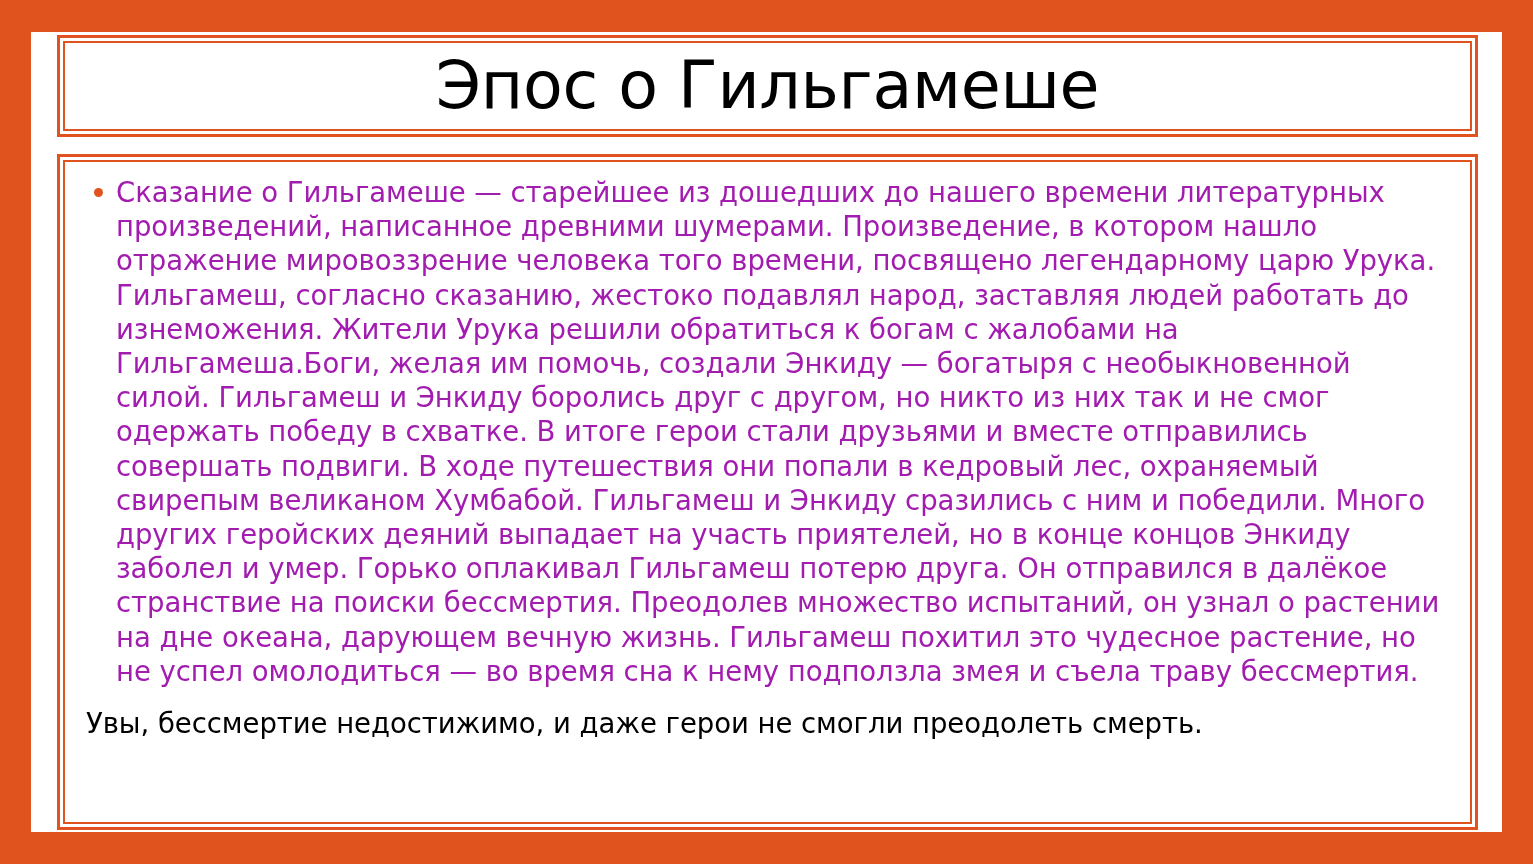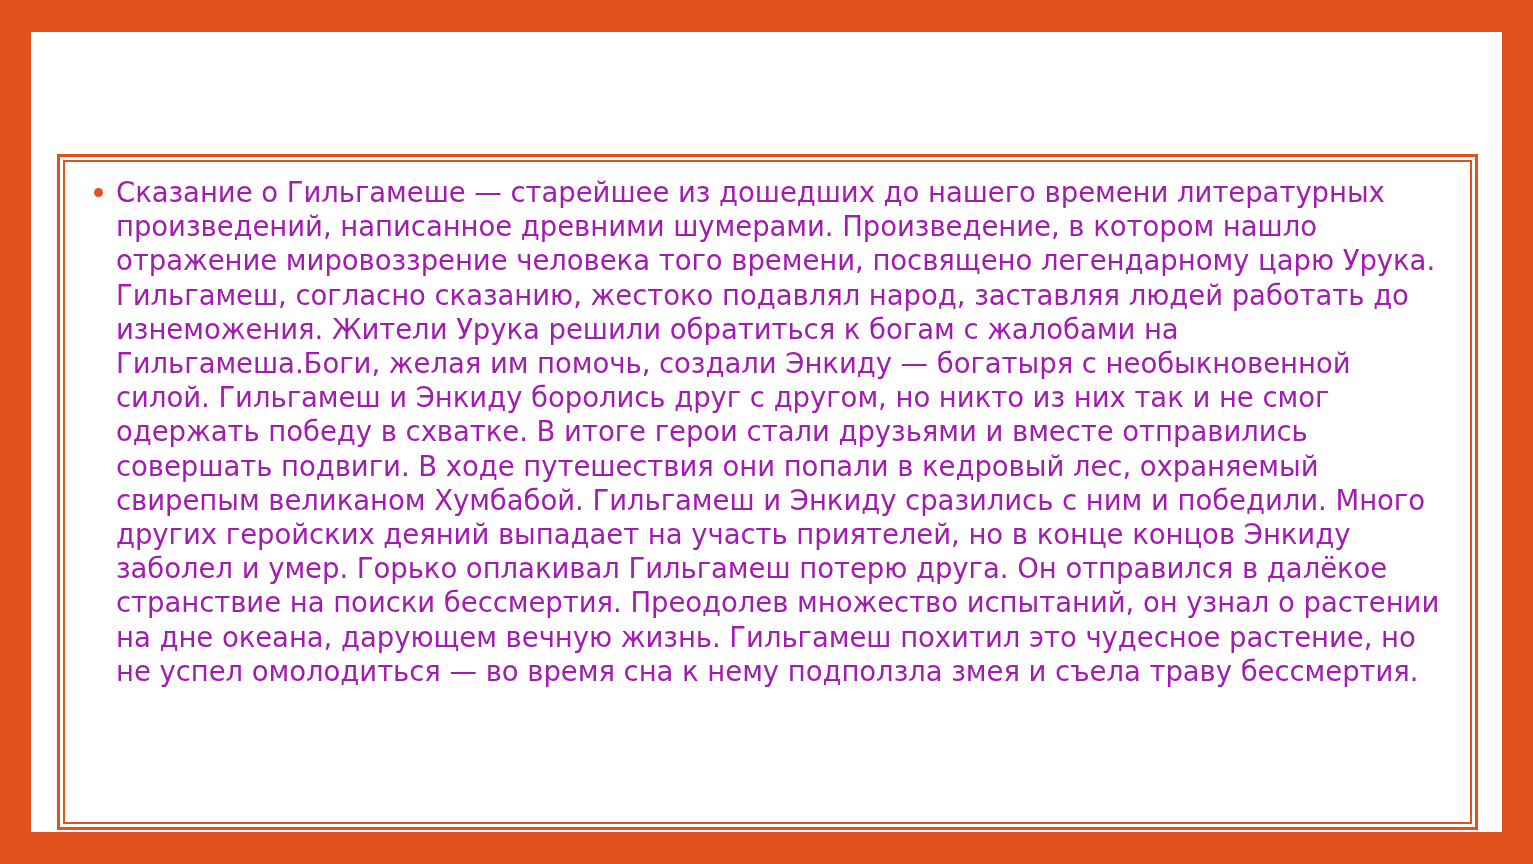--- a/index.html
+++ b/index.html
@@ -110,24 +110,28 @@
     color: #000000;
     letter-spacing: -0.05px;
   }
 </style>
 </head>
 <body>
 
 <div class="slide">
   <div class="canvas">
 
+    <div class="dbl-box title-box">
+      <h1 class="title-text">Эпос о Гильгамеше</h1>
+    </div>
 
     <div class="dbl-box content-box">
       <ul class="body-list">
         <li class="body-item">
           <span class="bullet"></span>
           <span>Сказание о Гильгамеше — старейшее из дошедших до нашего времени литературных произведений, написанное древними шумерами. Произведение, в котором нашло отражение мировоззрение человека того времени, посвящено легендарному царю Урука. Гильгамеш, согласно сказанию, жестоко подавлял народ, заставляя людей работать до изнеможения. Жители Урука решили обратиться к богам с жалобами на Гильгамеша.Боги, желая им помочь, создали Энкиду — богатыря с необыкновенной силой. Гильгамеш и Энкиду боролись друг с другом, но никто из них так и не смог одержать победу в схватке. В итоге герои стали друзьями и вместе отправились совершать подвиги. В ходе путешествия они попали в кедровый лес, охраняемый свирепым великаном Хумбабой. Гильгамеш и Энкиду сразились с ним и победили. Много других геройских деяний выпадает на участь приятелей, но в конце концов Энкиду заболел и умер. Горько оплакивал Гильгамеш потерю друга. Он отправился в далёкое странствие на поиски бессмертия. Преодолев множество испытаний, он узнал о растении на дне океана, дарующем вечную жизнь.  Гильгамеш похитил это чудесное растение, но не успел омолодиться — во время сна к нему подползла змея и съела траву бессмертия.</span>
         </li>
       </ul>
+      <p class="body-para">Увы, бессмертие недостижимо, и даже герои не смогли преодолеть смерть.</p>
     </div>
 
   </div>
 </div>
 
 </body></html>

